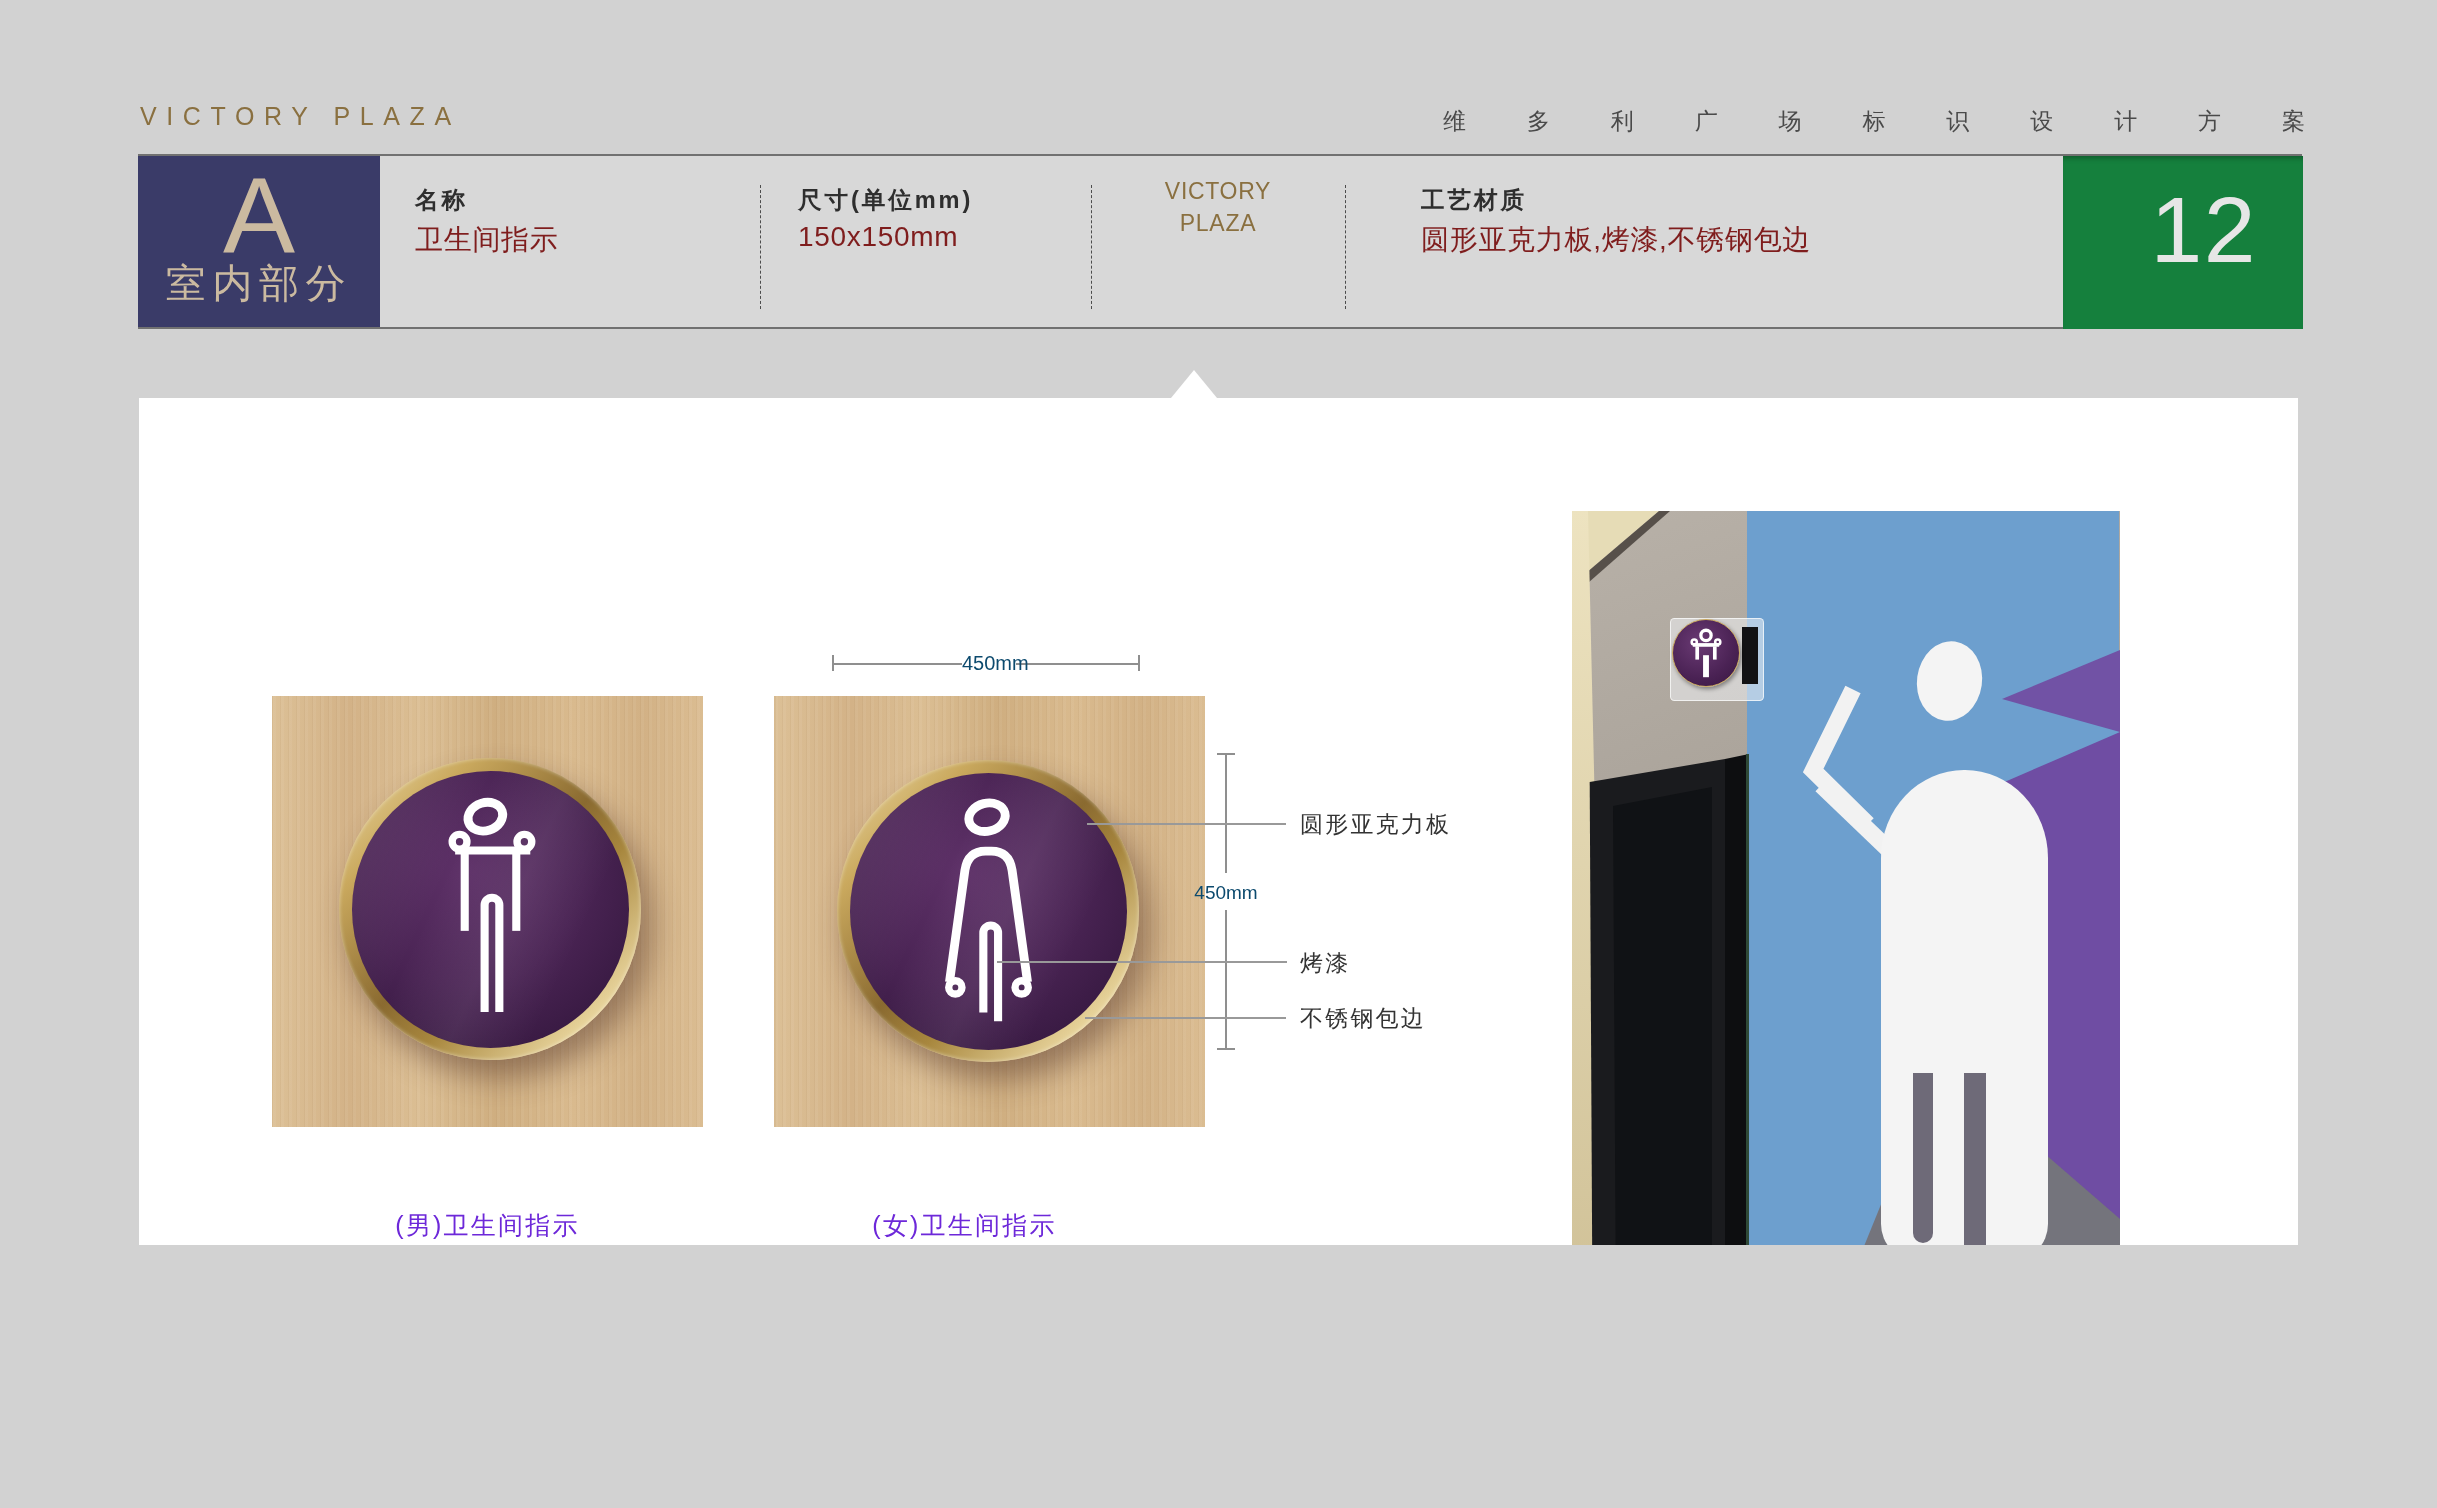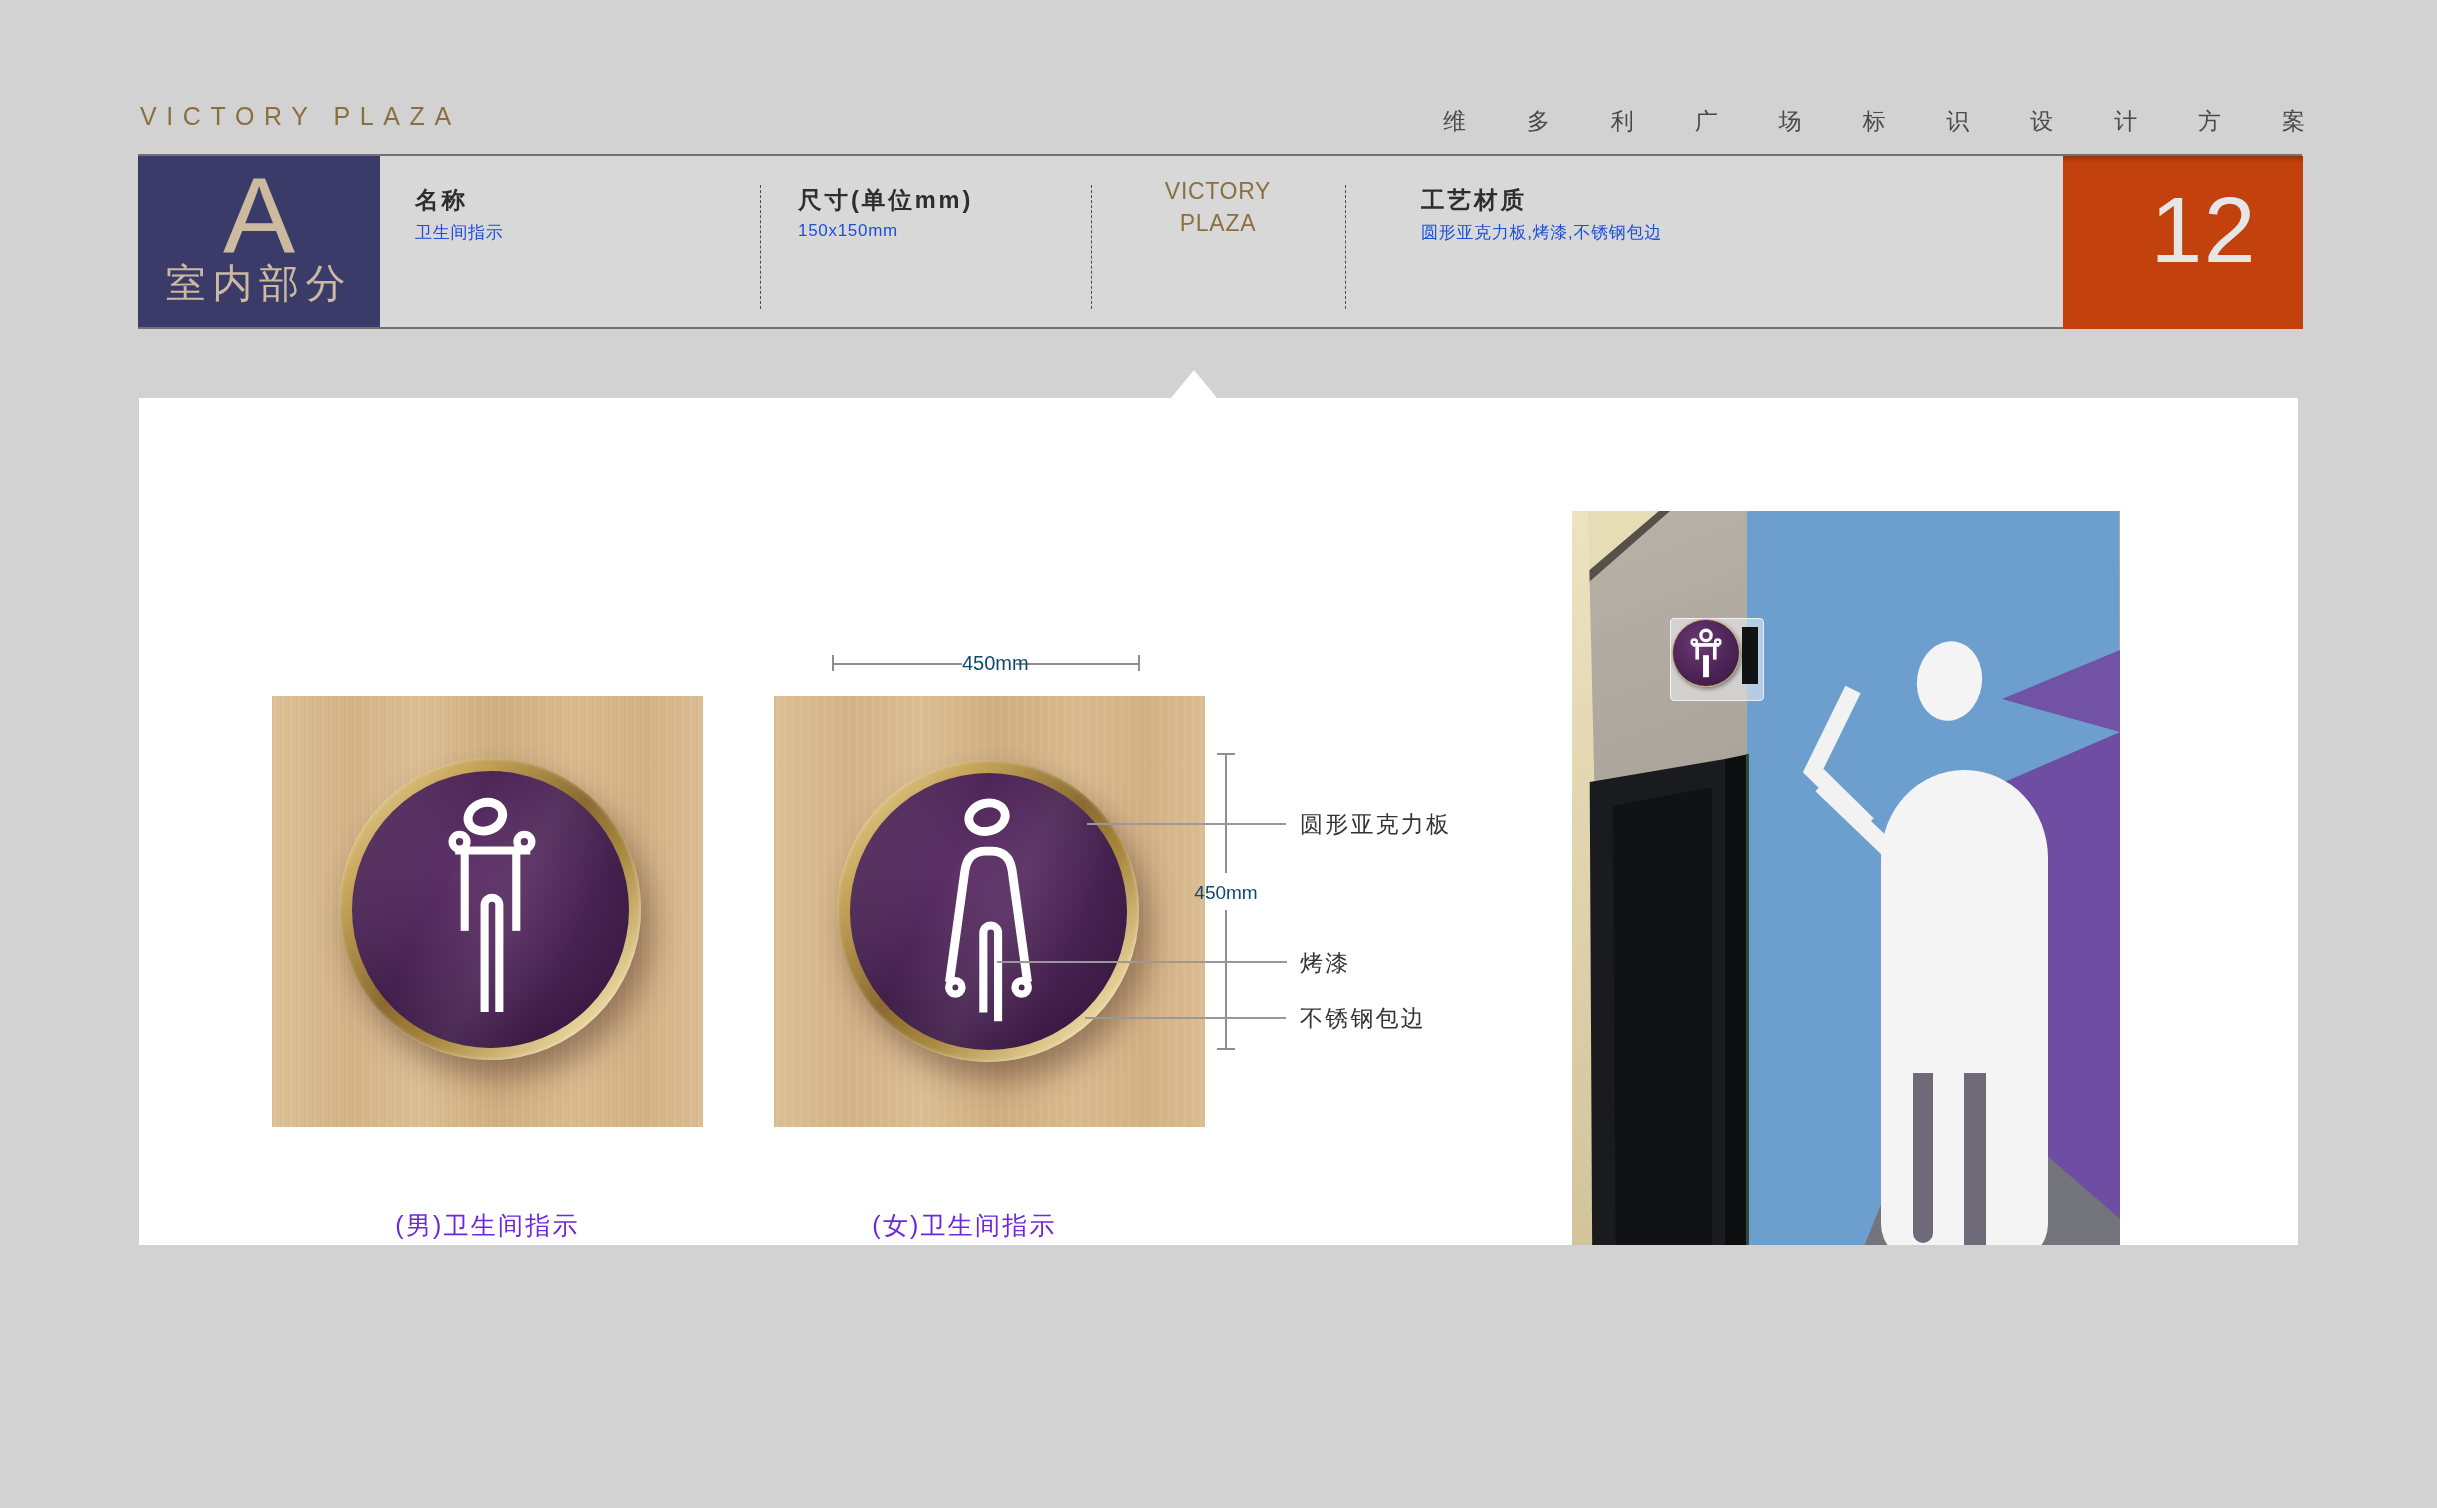--- a/index.html
+++ b/index.html
@@ -15,25 +15,25 @@
   
   .bar-top-border{left:138px;top:154px;width:2164px;height:2.2px;background:#717171;}
   .bar-body{left:380px;top:156px;width:1683px;height:171px;background:#d8d8d8;}
   .bar-bottom-border{left:138px;top:327px;width:1925px;height:2.2px;background:#717171;}
   .section-box{left:138px;top:156px;width:242px;height:171px;background:#3a3b68;}
   .section-letter{position:absolute;left:0;right:0;top:5.9px;text-align:center;
                   font-size:108px;font-weight:300;line-height:1.0;color:#cbbaa0;}
   .section-label{position:absolute;left:0;right:0;bottom:16px;text-align:center;
                  font-size:40px;letter-spacing:6.6px;color:#cbbaa0;}
   .col-label{font-weight:bold;font-size:23.6px;letter-spacing:2.9px;color:#2e2e2e;}
-  .col-value{font-size:17px;letter-spacing:0.7px;color:#1d4ed8;}
+  .col-value{font-size:28px;letter-spacing:0.7px;color:#7f1d1d;}
   .dashed-div{border-left:1.5px dashed #4c4c4c;top:185px;height:124px;width:0;}
   .bar-brand{left:1091px;top:175px;width:254px;text-align:center;color:#8a7040;
              font-size:23px;letter-spacing:0.7px;font-weight:500;line-height:32px;}
-  .page-num-box{left:2063px;top:156px;width:240px;height:173px;background:#c2410c;
+  .page-num-box{left:2063px;top:156px;width:240px;height:173px;background:#15803d;
                 box-shadow:inset 0 5.2px 5.2px -2.9px rgba(0,0,0,0.28);}
   .page-num{position:absolute;right:46px;top:20.6px;font-size:93px;font-weight:200;
             color:#e6e6e6;letter-spacing:1.5px;}
 
   
   .panel{left:139px;top:398px;width:2159px;height:1043px;background:#ffffff;}
   .panel-notch{left:1171px;top:370px;width:0;height:0;border-left:23px solid transparent;
                border-right:23px solid transparent;border-bottom:28px solid #ffffff;}
 
   

